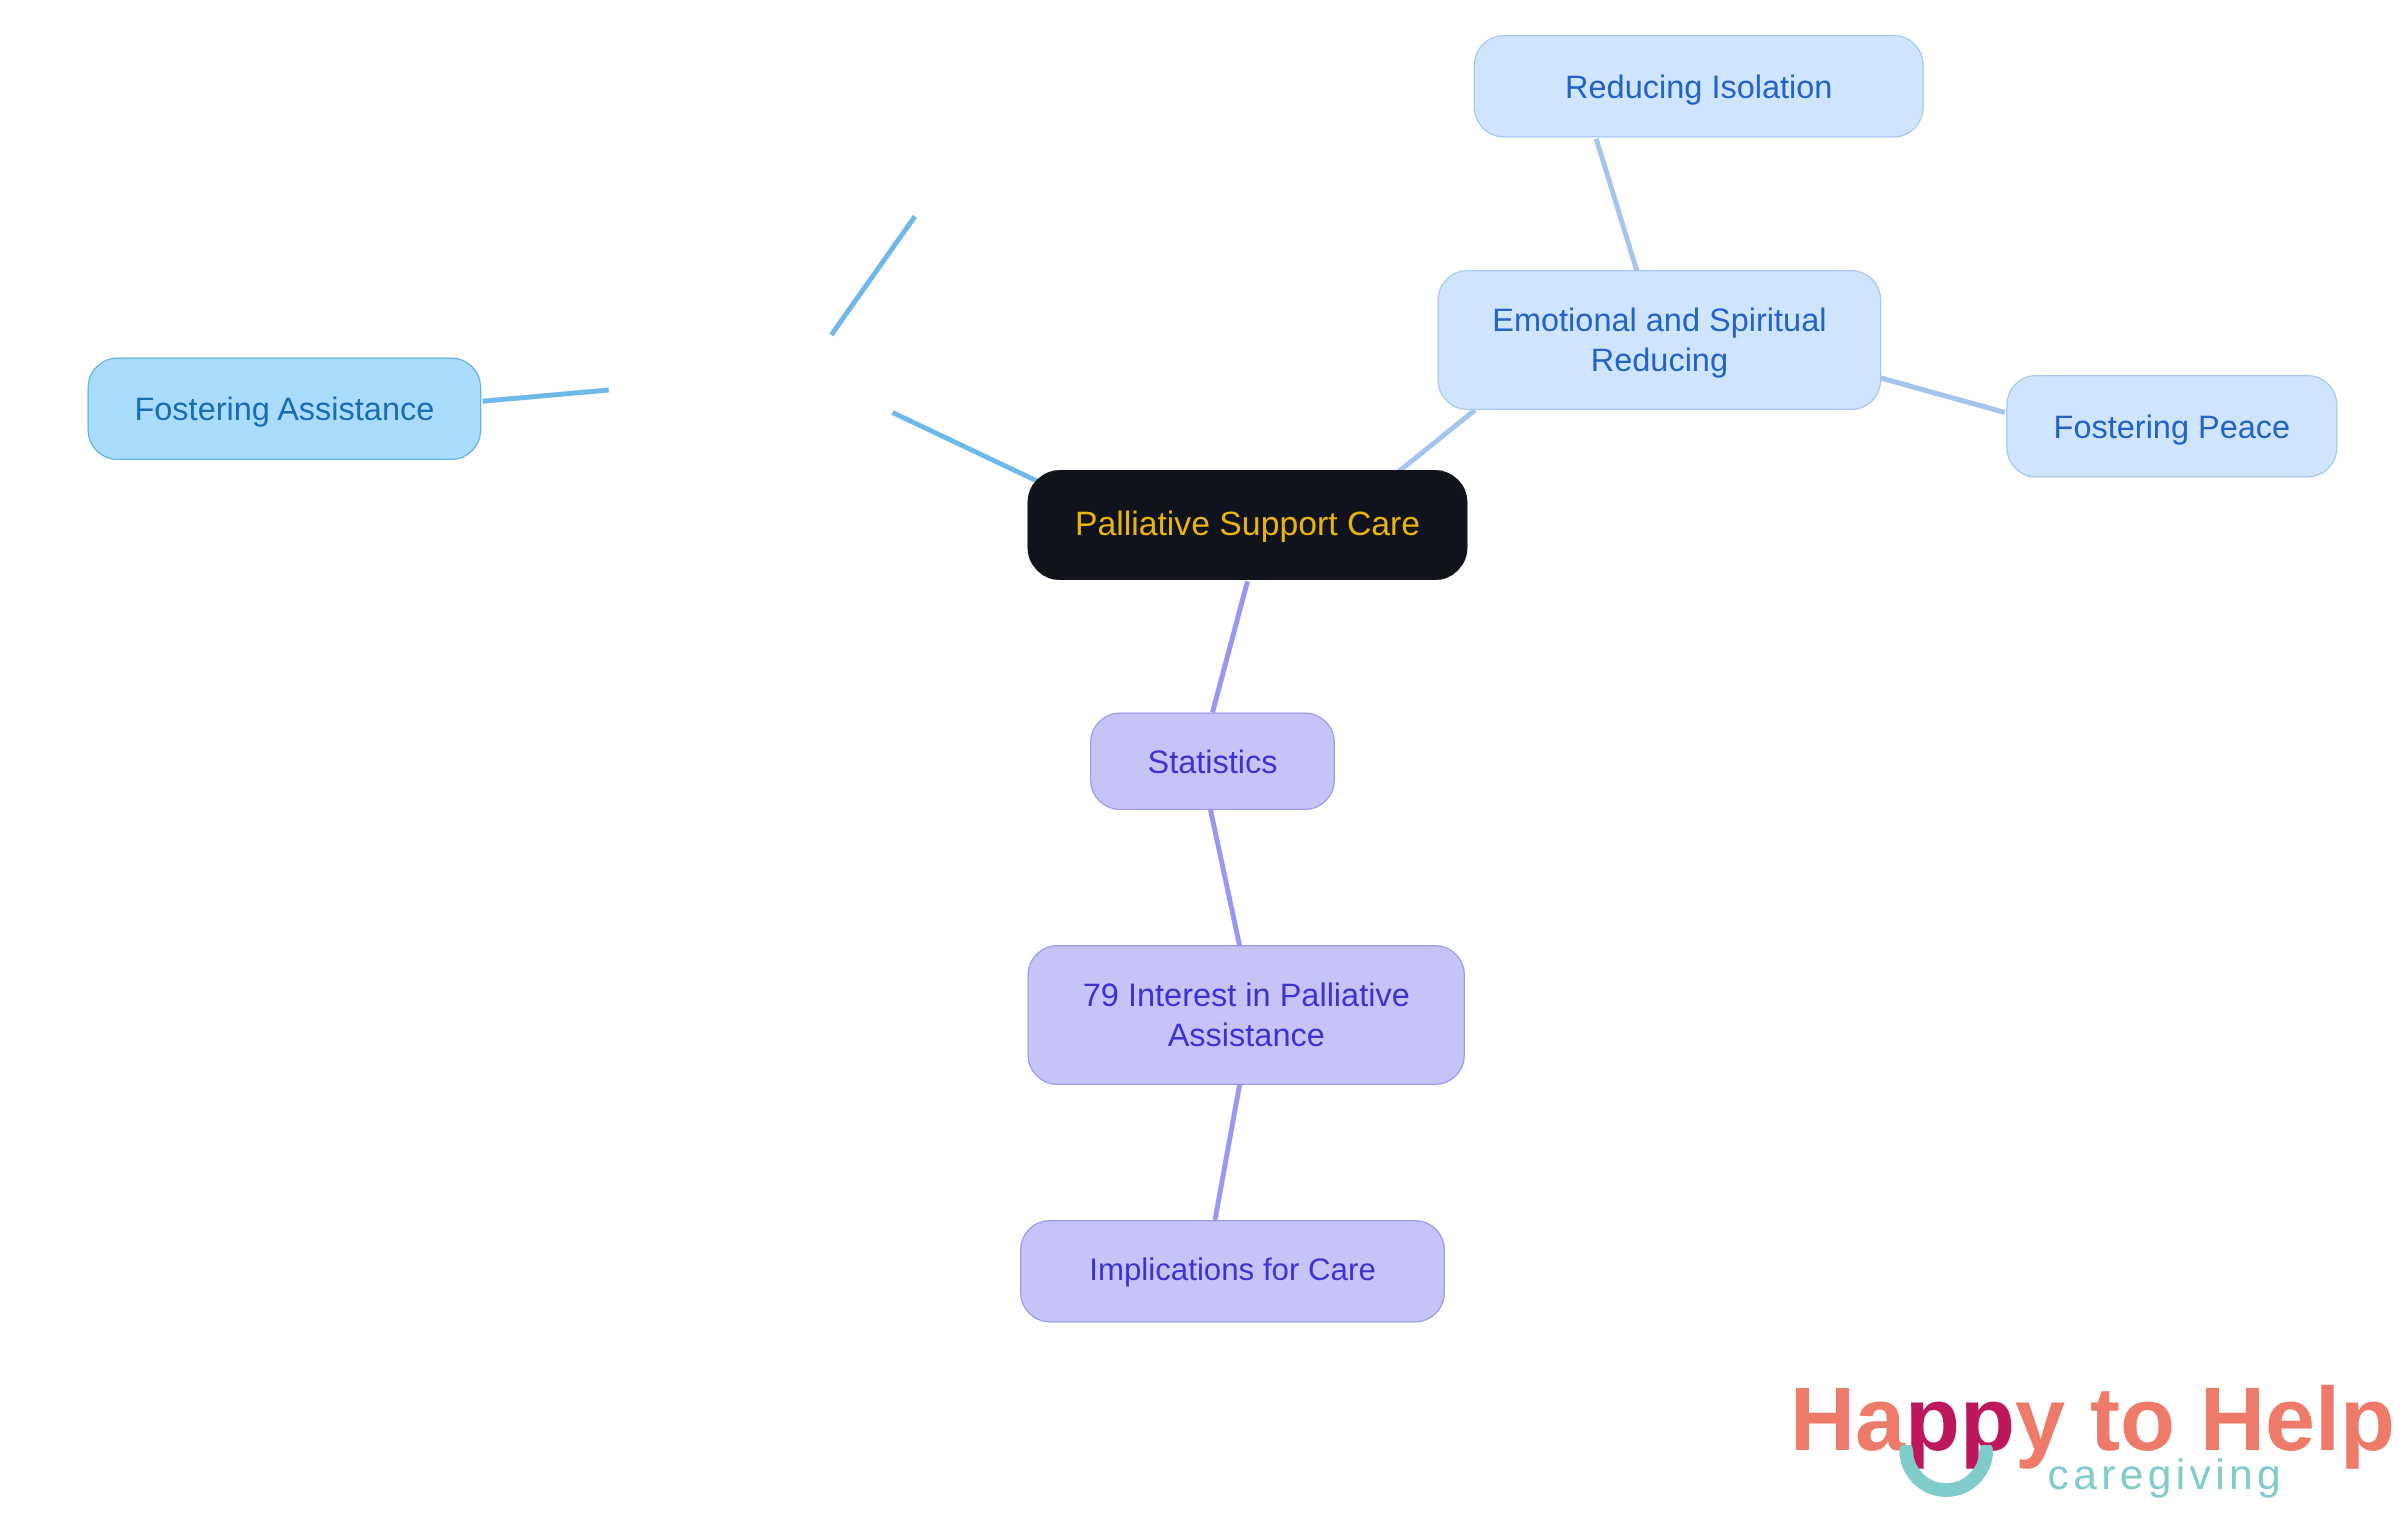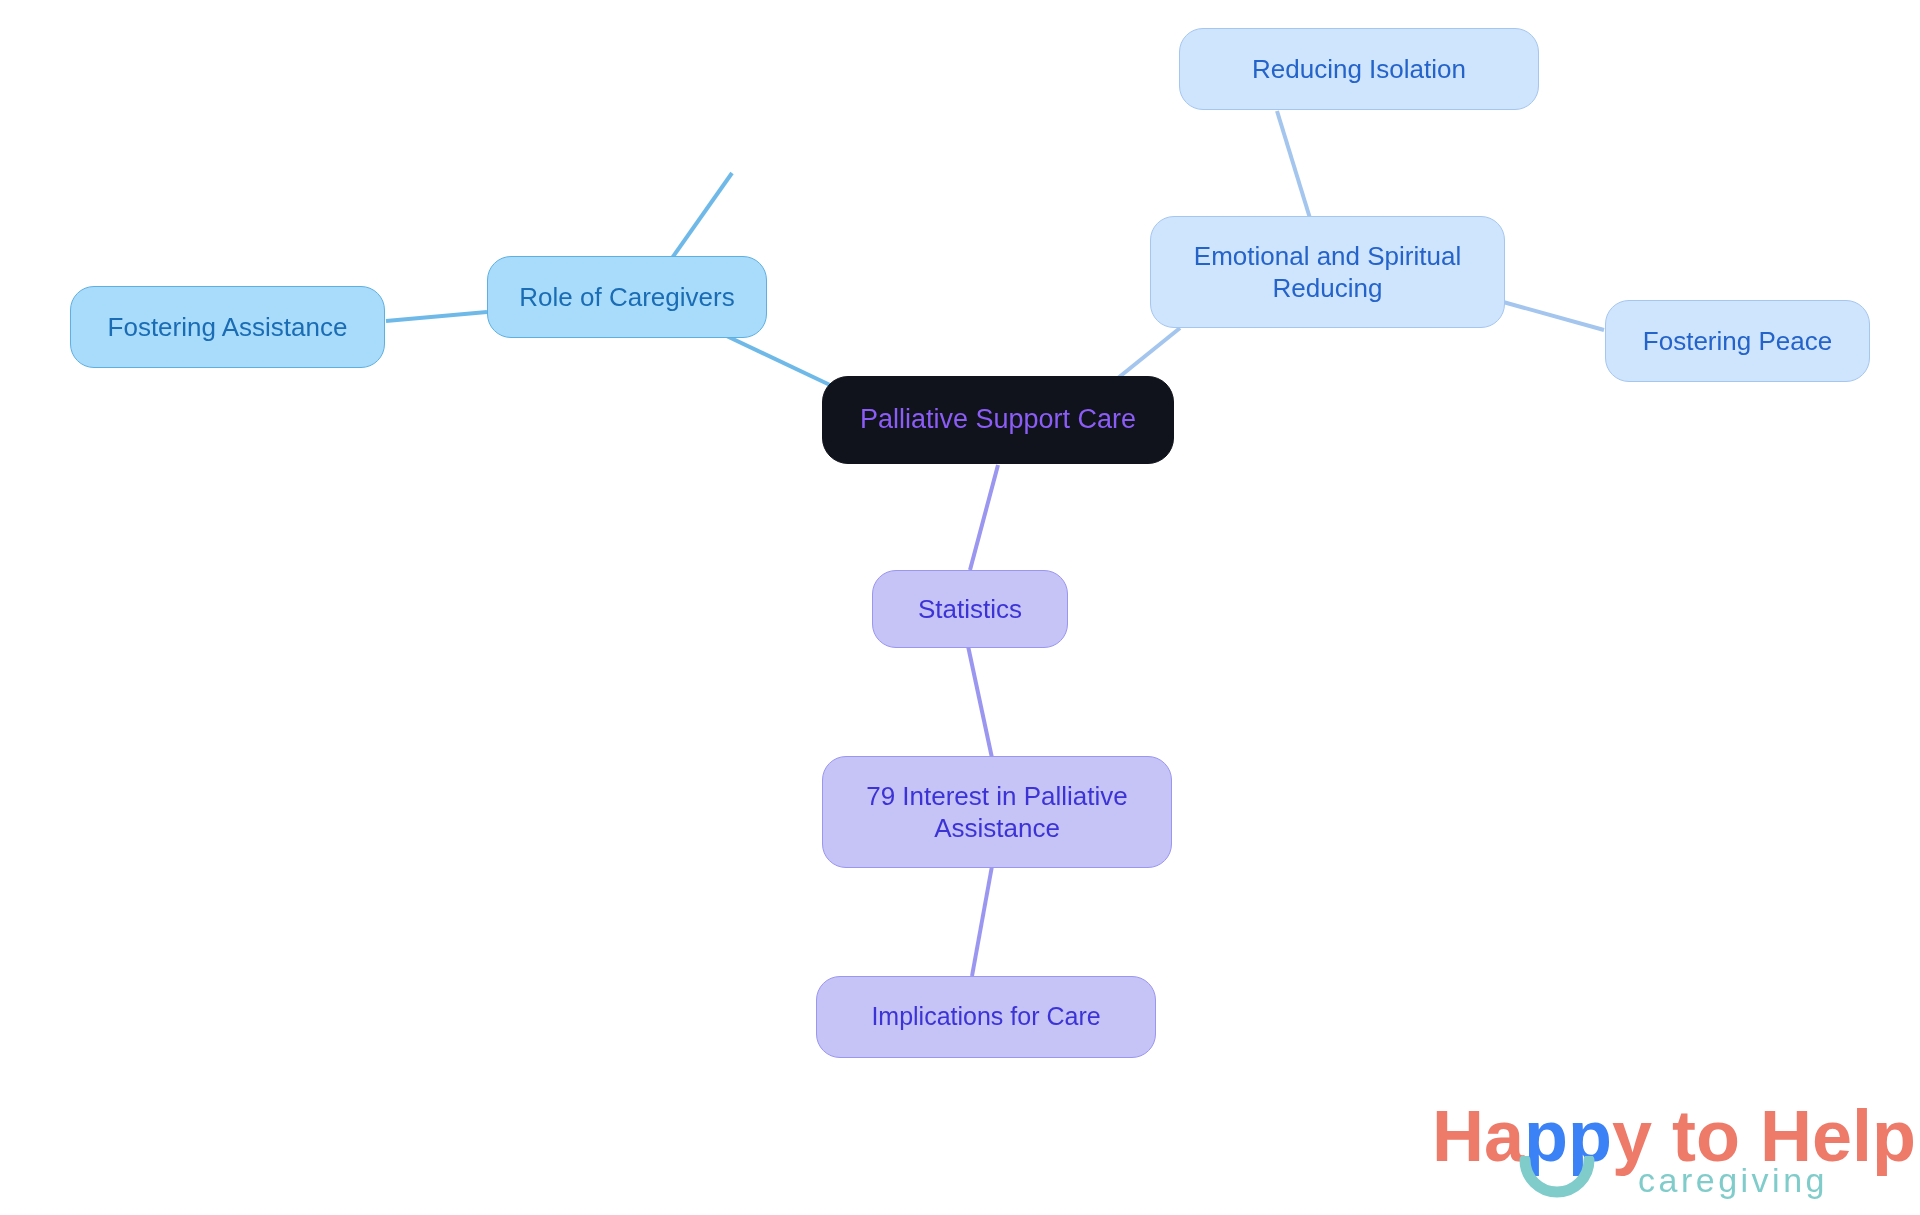--- a/index.html
+++ b/index.html
@@ -40,21 +40,21 @@
     border-width: 1.5px;
     line-height: 1.25;
     white-space: pre-line;
     padding: 6px 14px;
   }
 
   
   .node--root {
     background: #10131c;
     border-color: #10131c;
-    color: #8b5cf6;
+    color: #eab308;
     font-size: 27px;
     border-radius: 26px;
   }
 
   
   .node--skyblue {
     background: #a9dcfb;
     border-color: #5eb0e2;
     color: #1a6cb4;
     font-size: 26px;
@@ -91,21 +91,21 @@
     position: absolute;
     left: 0;
     top: 0;
     font-size: 72px;
     font-weight: bold;
     letter-spacing: 0px;
     line-height: 1;
     white-space: nowrap;
   }
   .logo-coral { color: #ee7a6a; margin-top: 37px; }
-  .logo-teal  { color: #3b82f6; margin-top: 40px; }
+  .logo-teal  { color: #be185d; margin-top: 40px; }
   .logo-sub {
     position: absolute;
     left: 206px;
     top: 63px;
     font-size: 34px;
     letter-spacing: 3.5px;
     color: #7fcccb;
     line-height: 1;
     white-space: nowrap;
   }
@@ -132,21 +132,20 @@
     <line x1="1313" y1="228" x2="1277" y2="111" stroke="#a3c5ee" stroke-width="4"></line>
     <line x1="1496" y1="300" x2="1604" y2="330" stroke="#a3c5ee" stroke-width="4"></line>
 
     <line x1="998" y1="465" x2="970" y2="570" stroke="#9b96f0" stroke-width="4"></line>
     <line x1="968" y1="646" x2="992" y2="758" stroke="#9b96f0" stroke-width="4"></line>
     <line x1="992" y1="866" x2="972" y2="976" stroke="#9b96f0" stroke-width="4"></line>
   </svg>
 
   <div class="node node--root" style="left:822px; top:376px; width:352px; height:88px;">Palliative Support Care</div>
 
-  <div class="node node--skyblue" style="left:487px; top:256px; width:280px; height:82px;">Role of Caregivers</div>
 
 
   <div class="node node--skyblue" style="left:70px; top:286px; width:315px; height:82px;">Fostering Assistance</div>
 
   <div class="node node--paleblue" style="left:1150px; top:216px; width:355px; height:112px;">Emotional and Spiritual
 Reducing</div>
 
   <div class="node node--paleblue" style="left:1179px; top:28px; width:360px; height:82px;">Reducing Isolation</div>
 
   <div class="node node--paleblue" style="left:1605px; top:300px; width:265px; height:82px;">Fostering Peace</div>

